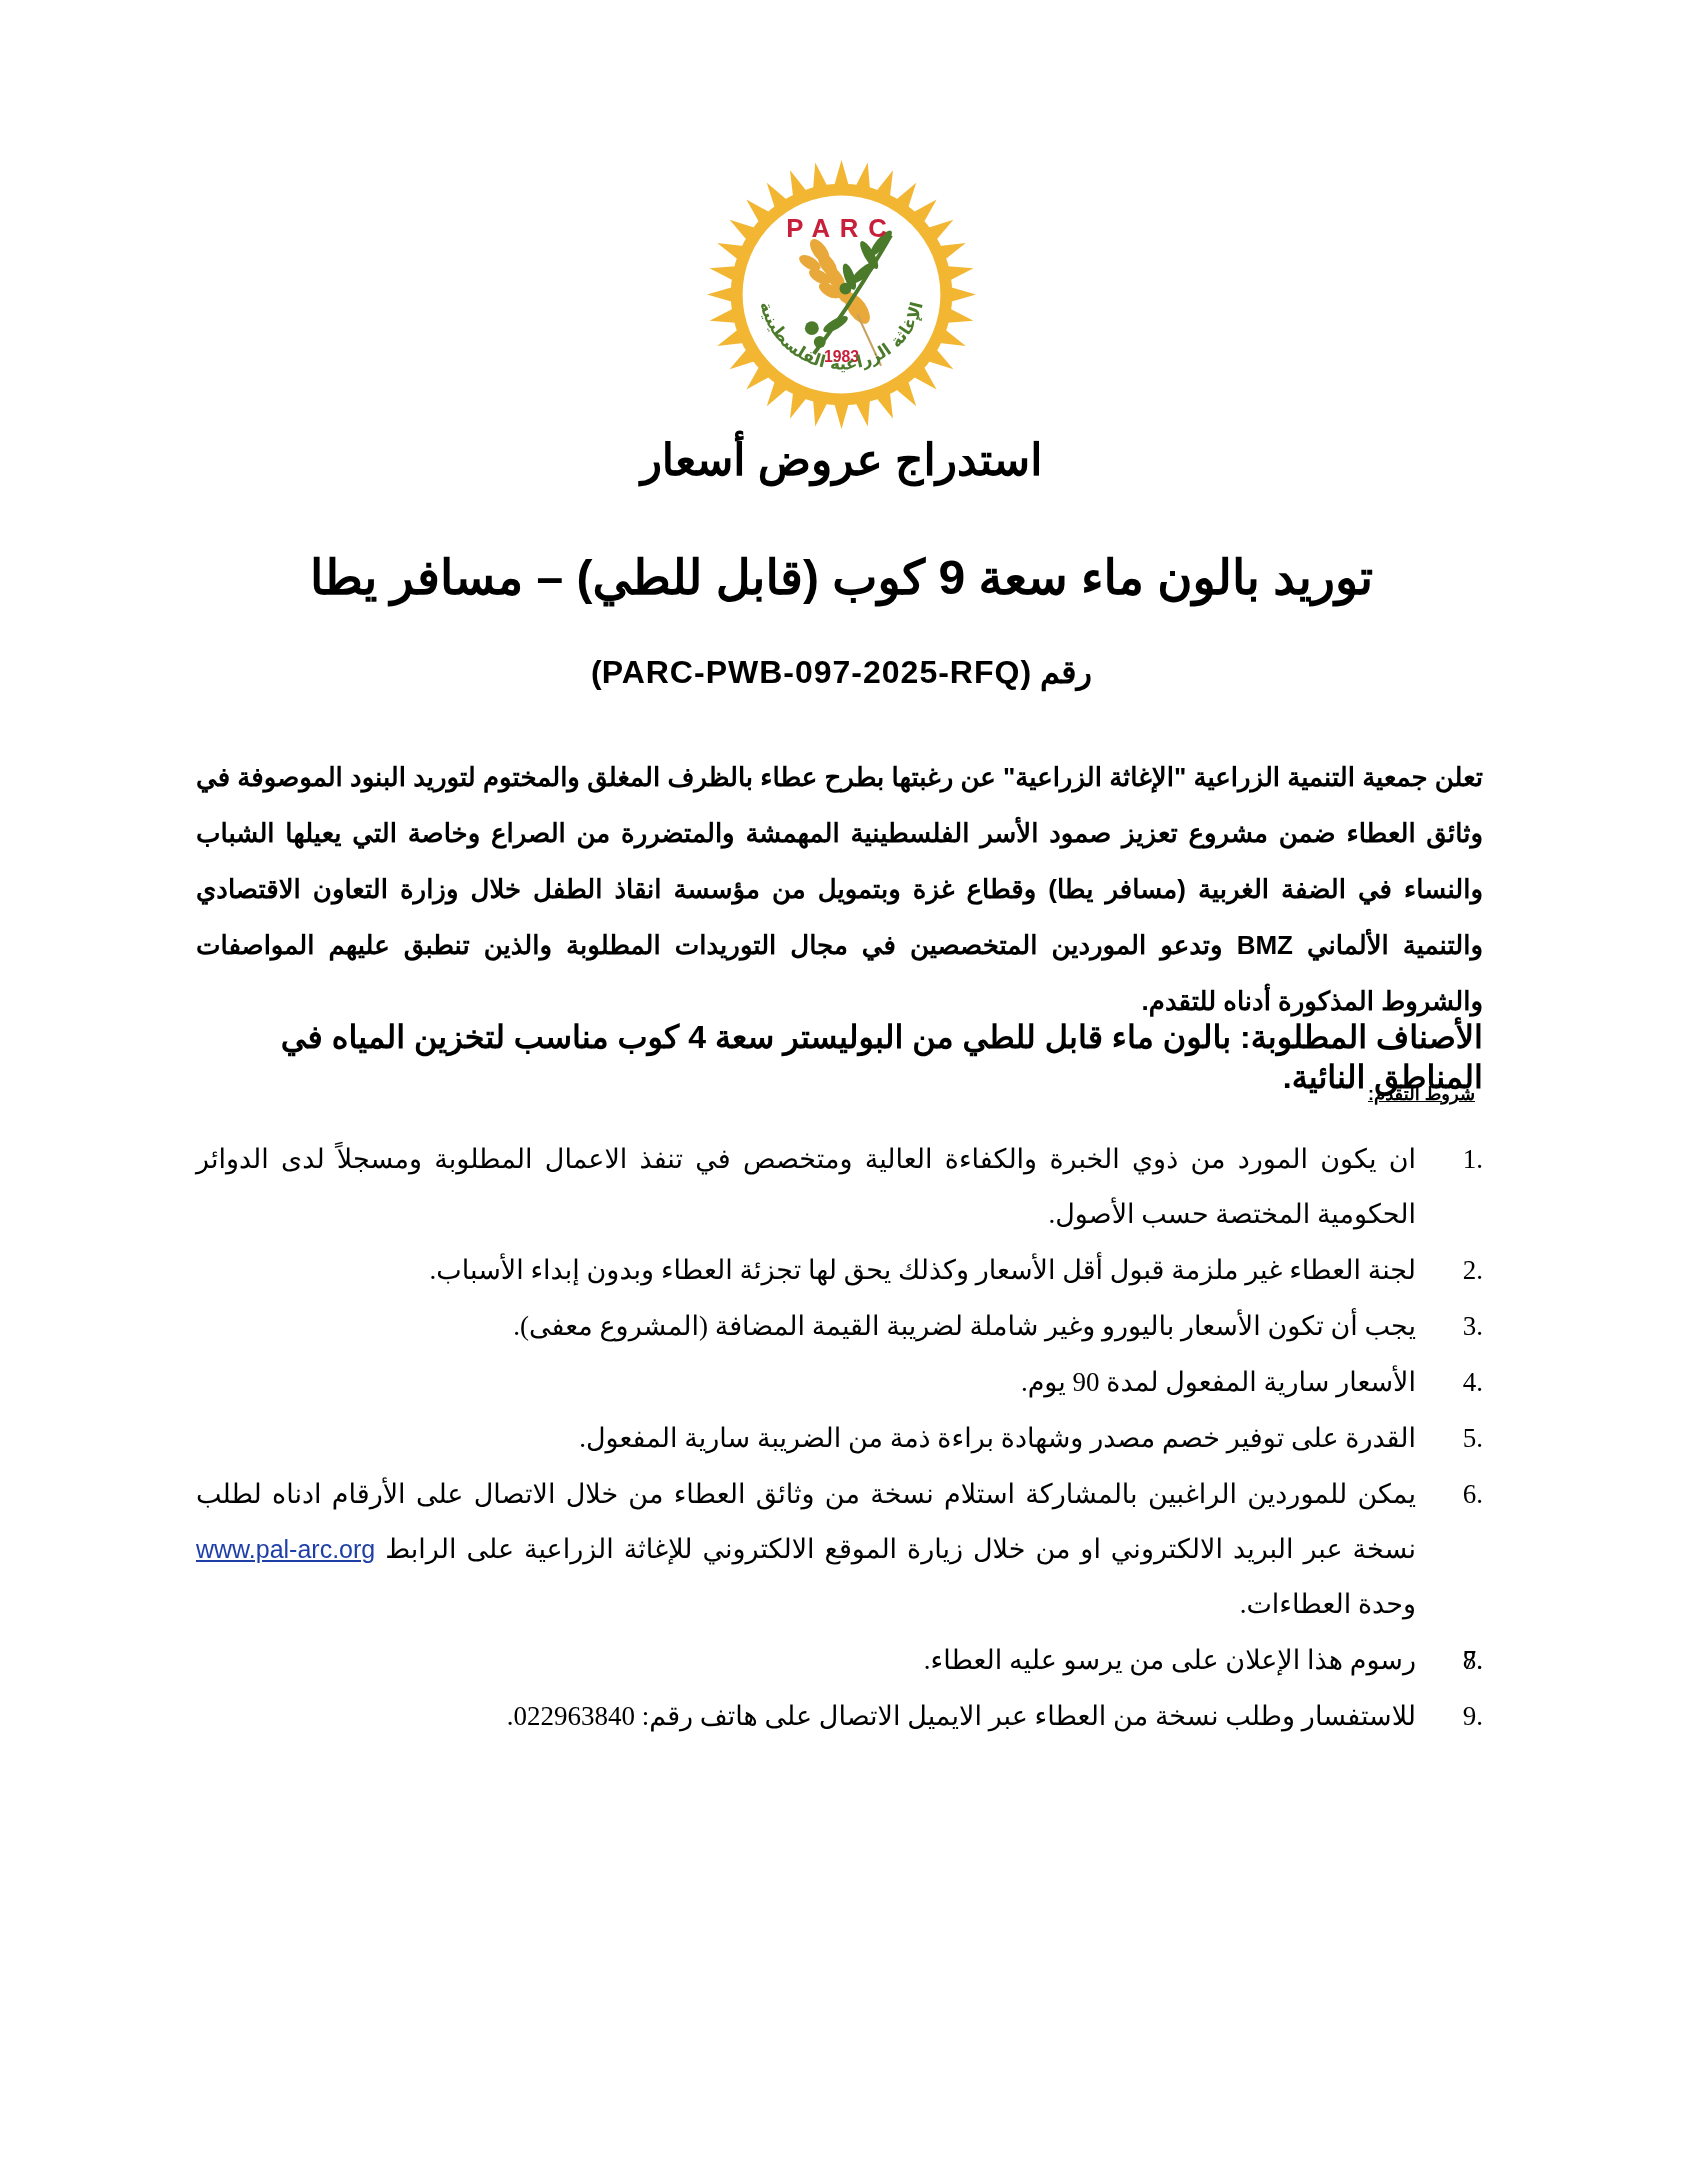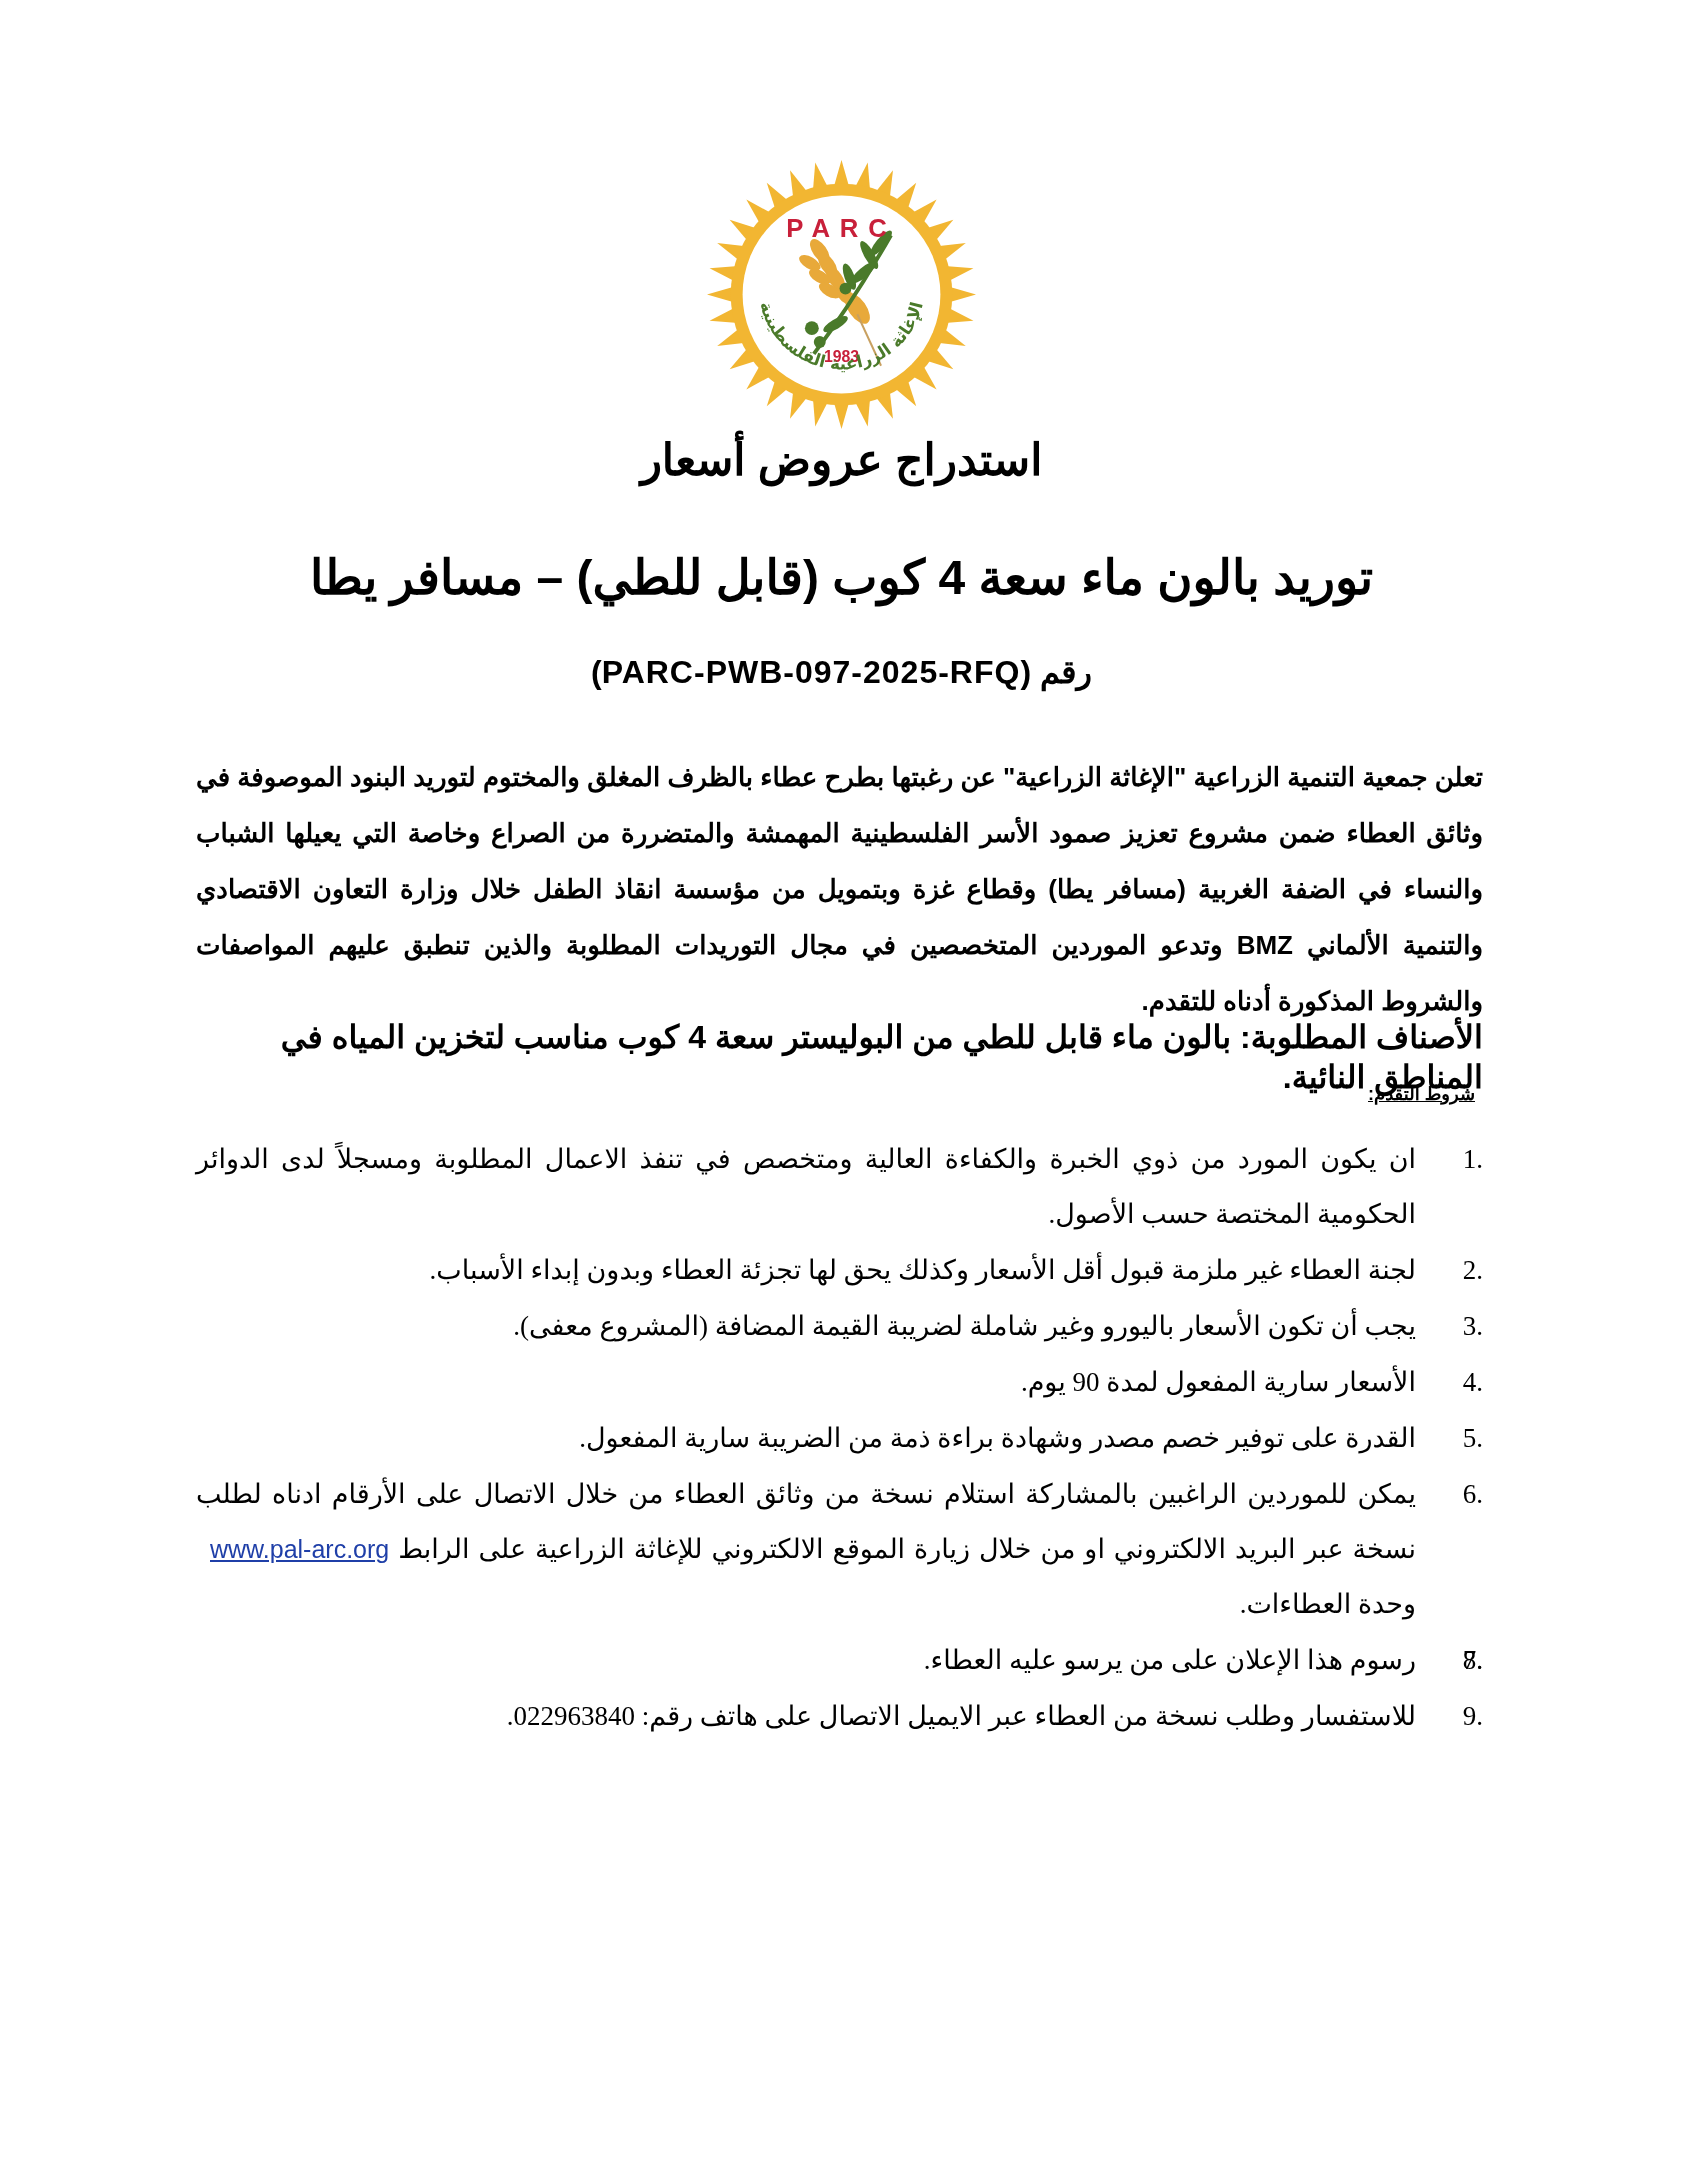--- a/index.html
+++ b/index.html
@@ -50,21 +50,21 @@
     .conditions li {
       position: relative; padding-right: 67px; text-align: justify; text-align-last: right;
       line-height: 55px; margin-bottom: 1px;
     }
     .conditions li .num {
       position: absolute; right: 0; top: 0; width: 50px; text-align: right;
       direction: ltr; unicode-bidi: isolate;
     }
     .conditions li .link {
       color: #1f3fa8; font-family: "Liberation Sans", sans-serif; font-size: 25px;
-      direction: ltr; unicode-bidi: isolate; margin-left: 14px;
+      direction: ltr; unicode-bidi: isolate;
     }
   </style>
 </head>
 <body>
 
 <div class="page">
 
   <div class="logo">
     <svg width="273" height="273" viewBox="0 0 276 276">
       <g transform="translate(138,138)">
@@ -133,21 +133,21 @@
         <text x="0" y="68" text-anchor="middle" font-family="Liberation Sans, sans-serif" font-weight="bold" font-size="16" fill="#C8203A">1983</text>
         <path id="arcpath" d="M-82,10 A84,84 0 0,0 82,10" fill="none"></path>
         <text font-family="DejaVu Sans, sans-serif" font-weight="bold" font-size="17" fill="#4A7A2A" direction="rtl">
           <textPath href="#arcpath" startOffset="50%" text-anchor="middle">الإغاثة الزراعية الفلسطينية</textPath>
         </text>
       </g>
     </svg>
   </div>
 
   <div class="title t1">استدراج عروض أسعار</div>
-  <div class="title t2">توريد بالون ماء سعة 4 كوب (قابل للطي) – مسافر يطا</div>
+  <div class="title t2">توريد بالون ماء سعة 9 كوب (قابل للطي) – مسافر يطا</div>
   <div class="title t3">
     <span>رقم</span>
     <span class="ltr">(PARC-PWB-097-2025-RFQ)</span>
   </div>
 
   <p class="intro">تعلن جمعية التنمية الزراعية "الإغاثة الزراعية" عن رغبتها بطرح عطاء بالظرف المغلق والمختوم لتوريد البنود الموصوفة في وثائق العطاء ضمن مشروع تعزيز صمود الأسر الفلسطينية المهمشة والمتضررة من الصراع وخاصة التي يعيلها الشباب والنساء في الضفة الغربية (مسافر يطا) وقطاع غزة وبتمويل من مؤسسة انقاذ الطفل خلال وزارة التعاون الاقتصادي والتنمية الألماني BMZ وتدعو الموردين المتخصصين في مجال التوريدات المطلوبة والذين تنطبق عليهم المواصفات والشروط المذكورة أدناه للتقدم.</p>
 
   <p class="required">الأصناف المطلوبة: بالون ماء قابل للطي من البوليستر سعة 4 كوب مناسب لتخزين المياه في المناطق النائية.</p>
 
   <div class="cond-heading">شروط التقدم:</div>

